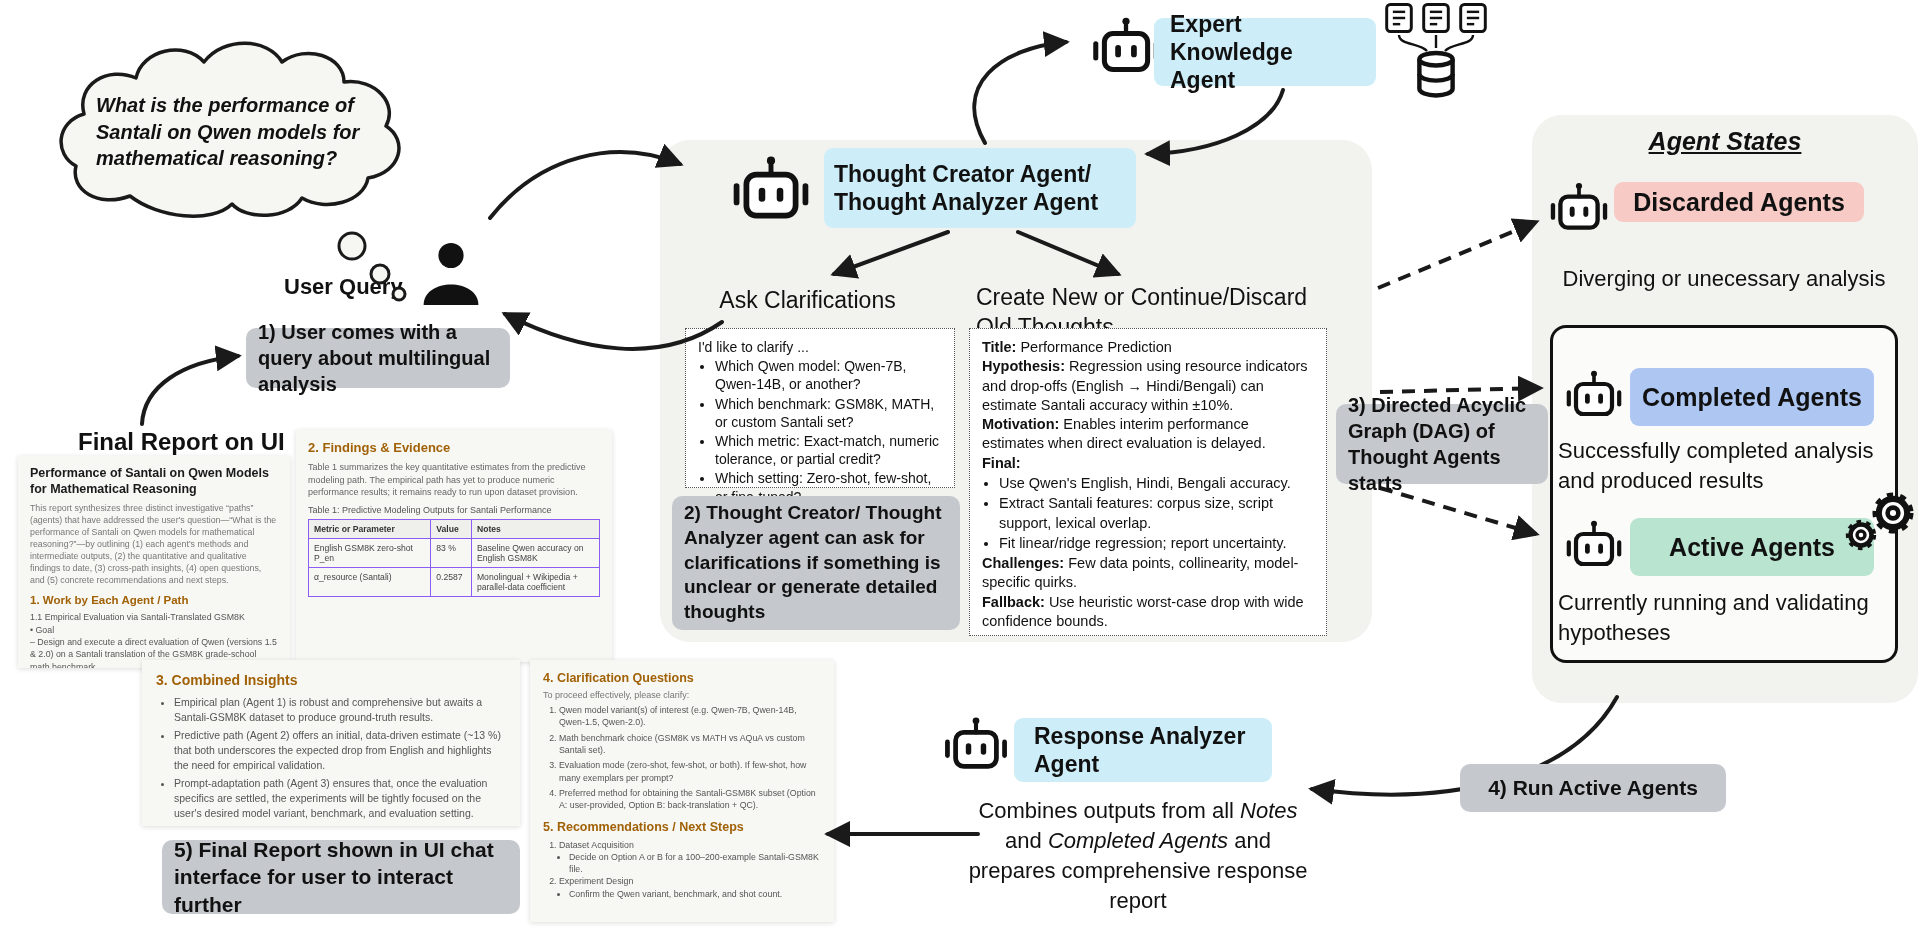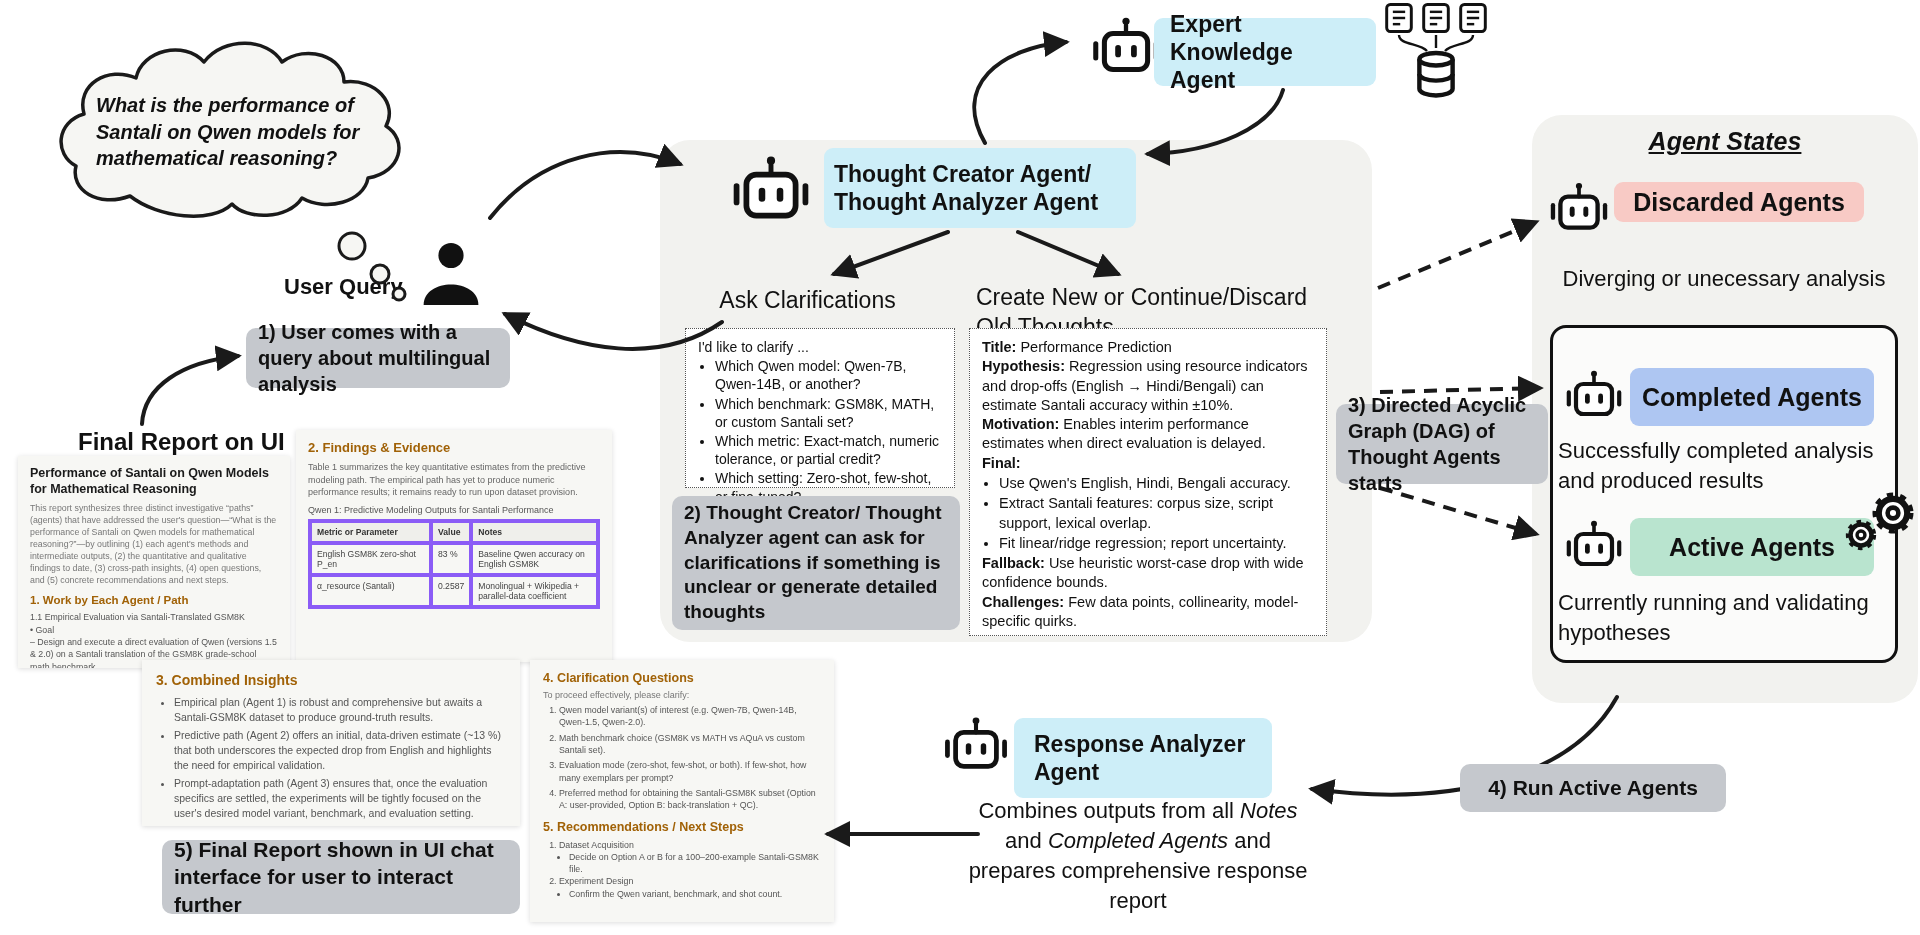--- a/index.html
+++ b/index.html
@@ -38,21 +38,21 @@
   
   .doc {
     background:#f7f7f4; box-shadow:0 1px 5px rgba(0,0,0,.14);
     overflow:hidden; z-index:2; color:#333;
   }
   .doc .doc-title { font-weight:700; color:#1a1a1a; }
   .doc .doc-h { font-weight:700; color:#a16207; }
   .doc .doc-p { color:#777; }
   .doc ul, .doc ol { margin-left:16px; }
   .mini-table { border-collapse:collapse; width:100%; font-size:8.6px; color:#444; margin-top:4px; }
-  .mini-table th, .mini-table td { border:4px solid #8b5cf6; padding:4px 5px; text-align:left; vertical-align:top; }
+  .mini-table th, .mini-table td { border:1px solid #8b5cf6; padding:4px 5px; text-align:left; vertical-align:top; }
   .mini-table th { background:#efefeb; font-weight:700; color:#333; }
 
   .panel-gray { background:#f2f2ef; border-radius:30px; z-index:1; }
   .it { font-style:italic; }
   .underline { text-decoration:underline; }
   .arrows { z-index:5; pointer-events:none; }
   .badge, .chip { display:flex; align-items:center; justify-content:center; text-align:left; }
 </style>
 </head>
 <body>
@@ -108,21 +108,21 @@
   <div class="doc-p" style="font-size:8.8px;line-height:1.35;margin-bottom:8px">This report synthesizes three distinct investigative “paths” (agents) that have addressed the user's question—“What is the performance of Santali on Qwen models for mathematical reasoning?”—by outlining (1) each agent's methods and intermediate outputs, (2) the quantitative and qualitative findings to date, (3) cross-path insights, (4) open questions, and (5) concrete recommendations and next steps.</div>
   <div class="doc-h" style="font-size:11.5px;margin-bottom:5px">1.   Work by Each Agent / Path</div>
   <div style="font-size:8.8px;color:#555;line-height:1.4">1.1 Empirical Evaluation via Santali-Translated GSM8K</div>
   <div style="font-size:8.8px;color:#555;line-height:1.4">• Goal</div>
   <div style="font-size:8.8px;color:#555;line-height:1.4">– Design and execute a direct evaluation of Qwen (versions 1.5 &amp; 2.0) on a Santali translation of the GSM8K grade-school math benchmark.</div>
 </div>
 
 <div class="abs doc" style="left:296px;top:430px;width:316px;height:232px;padding:10px 12px">
   <div class="doc-h" style="font-size:13px;margin-bottom:6px">2.   Findings &amp; Evidence</div>
   <div class="doc-p" style="font-size:9px;line-height:1.4;color:#666;margin-bottom:6px">Table 1 summarizes the key quantitative estimates from the predictive modeling path. The empirical path has yet to produce numeric performance results; it remains ready to run upon dataset provision.</div>
-  <div style="font-size:9px;color:#555;margin-bottom:2px">Qwen 1: Predictive Modeling Outputs for Santali Performance</div>
+  <div style="font-size:9px;color:#555;margin-bottom:2px">Table 1: Predictive Modeling Outputs for Santali Performance</div>
   <table class="mini-table">
     <thead>
       <tr>
         <th style="width:42%">Metric or Parameter</th>
         <th style="width:14%">Value</th>
         <th>Notes</th>
       </tr>
     </thead>
     <tbody>
       <tr>
@@ -202,22 +202,22 @@
 <div class="abs dotted thought-detail" style="left:969px;top:328px;width:358px;height:308px">
   <div><b>Title:</b><span> Performance Prediction</span></div>
   <div><b>Hypothesis:</b><span> Regression using resource indicators and drop-offs (English → Hindi/Bengali) can estimate Santali accuracy within ±10%.</span></div>
   <div><b>Motivation:</b><span> Enables interim performance estimates when direct evaluation is delayed.</span></div>
   <div><b>Final:</b></div>
   <ul>
     <li>Use Qwen's English, Hindi, Bengali accuracy.</li>
     <li>Extract Santali features: corpus size, script support, lexical overlap.</li>
     <li>Fit linear/ridge regression; report uncertainty.</li>
   </ul>
+  <div><b>Challenges:</b><span> Few data points, collinearity, model-specific quirks.</span></div>
   <div><b>Fallback:</b><span> Use heuristic worst-case drop with wide confidence bounds.</span></div>
-  <div><b>Challenges:</b><span> Few data points, collinearity, model-specific quirks.</span></div>
 </div>
 
 <div class="abs badge" style="left:1336px;top:404px;width:212px;height:80px;font-size:20px">3) Directed Acyclic Graph (DAG) of Thought Agents starts</div>
 
 <svg class="abs" style="left:1090px;top:12px;width:72px;height:72px" viewBox="0 0 100 100">
     <use href="#bot"></use>
   </svg>
 <div class="abs chip chip-cyan" style="left:1154px;top:18px;width:222px;height:68px;font-size:23px;padding:4px 16px">Expert Knowledge Agent</div>
 <svg class="abs" style="left:1380px;top:2px;width:112px;height:96px" viewBox="0 0 112 96">
   <use href="#doc-sym" x="4" y="0" width="30" height="32"></use>
@@ -252,21 +252,21 @@
 <div class="abs chip chip-green" style="left:1630px;top:518px;width:244px;height:58px;font-size:25px;z-index:2">Active Agents</div>
 <svg class="abs" style="left:1840px;top:490px;width:78px;height:72px;z-index:6" viewBox="0 0 78 72">
   <use href="#gear-sym" x="30" y="0" width="46" height="46"></use>
   <use href="#gear-sym" x="4" y="28" width="34" height="34"></use>
 </svg>
 <div class="abs center" style="left:1558px;top:586px;width:332px;height:64px;font-size:22px;line-height:1.35;z-index:2">Currently running and validating hypotheses</div>
 
 <svg class="abs" style="left:942px;top:712px;width:68px;height:68px" viewBox="0 0 100 100">
     <use href="#bot"></use>
   </svg>
-<div class="abs chip chip-cyan" style="left:1014px;top:718px;width:258px;height:80px;font-size:23px;padding:4px 20px">Response Analyzer Agent</div>
+<div class="abs chip chip-cyan" style="left:1014px;top:718px;width:258px;height:64px;font-size:23px;padding:4px 20px">Response Analyzer Agent</div>
 <div class="abs" style="left:966px;top:796px;width:344px;font-size:22px;line-height:1.36;text-align:center">
   <span>Combines outputs from all </span><span class="it">Notes</span><span> and </span><span class="it">Completed Agents</span><span> and prepares comprehensive response report</span>
 </div>
 
 <div class="abs badge" style="left:1460px;top:764px;width:266px;height:48px;font-size:21px">4) Run Active Agents</div>
 
 <svg class="abs arrows" style="left:0;top:0;width:1920px;height:935px" viewBox="0 0 1920 935">
   <defs>
     <marker id="ah" viewBox="0 0 10 10" refX="8.5" refY="5" markerWidth="6.5" markerHeight="6.5" orient="auto-start-reverse">
       <path d="M0 0 L10 5 L0 10 Z" fill="#1a1a1a"></path>

